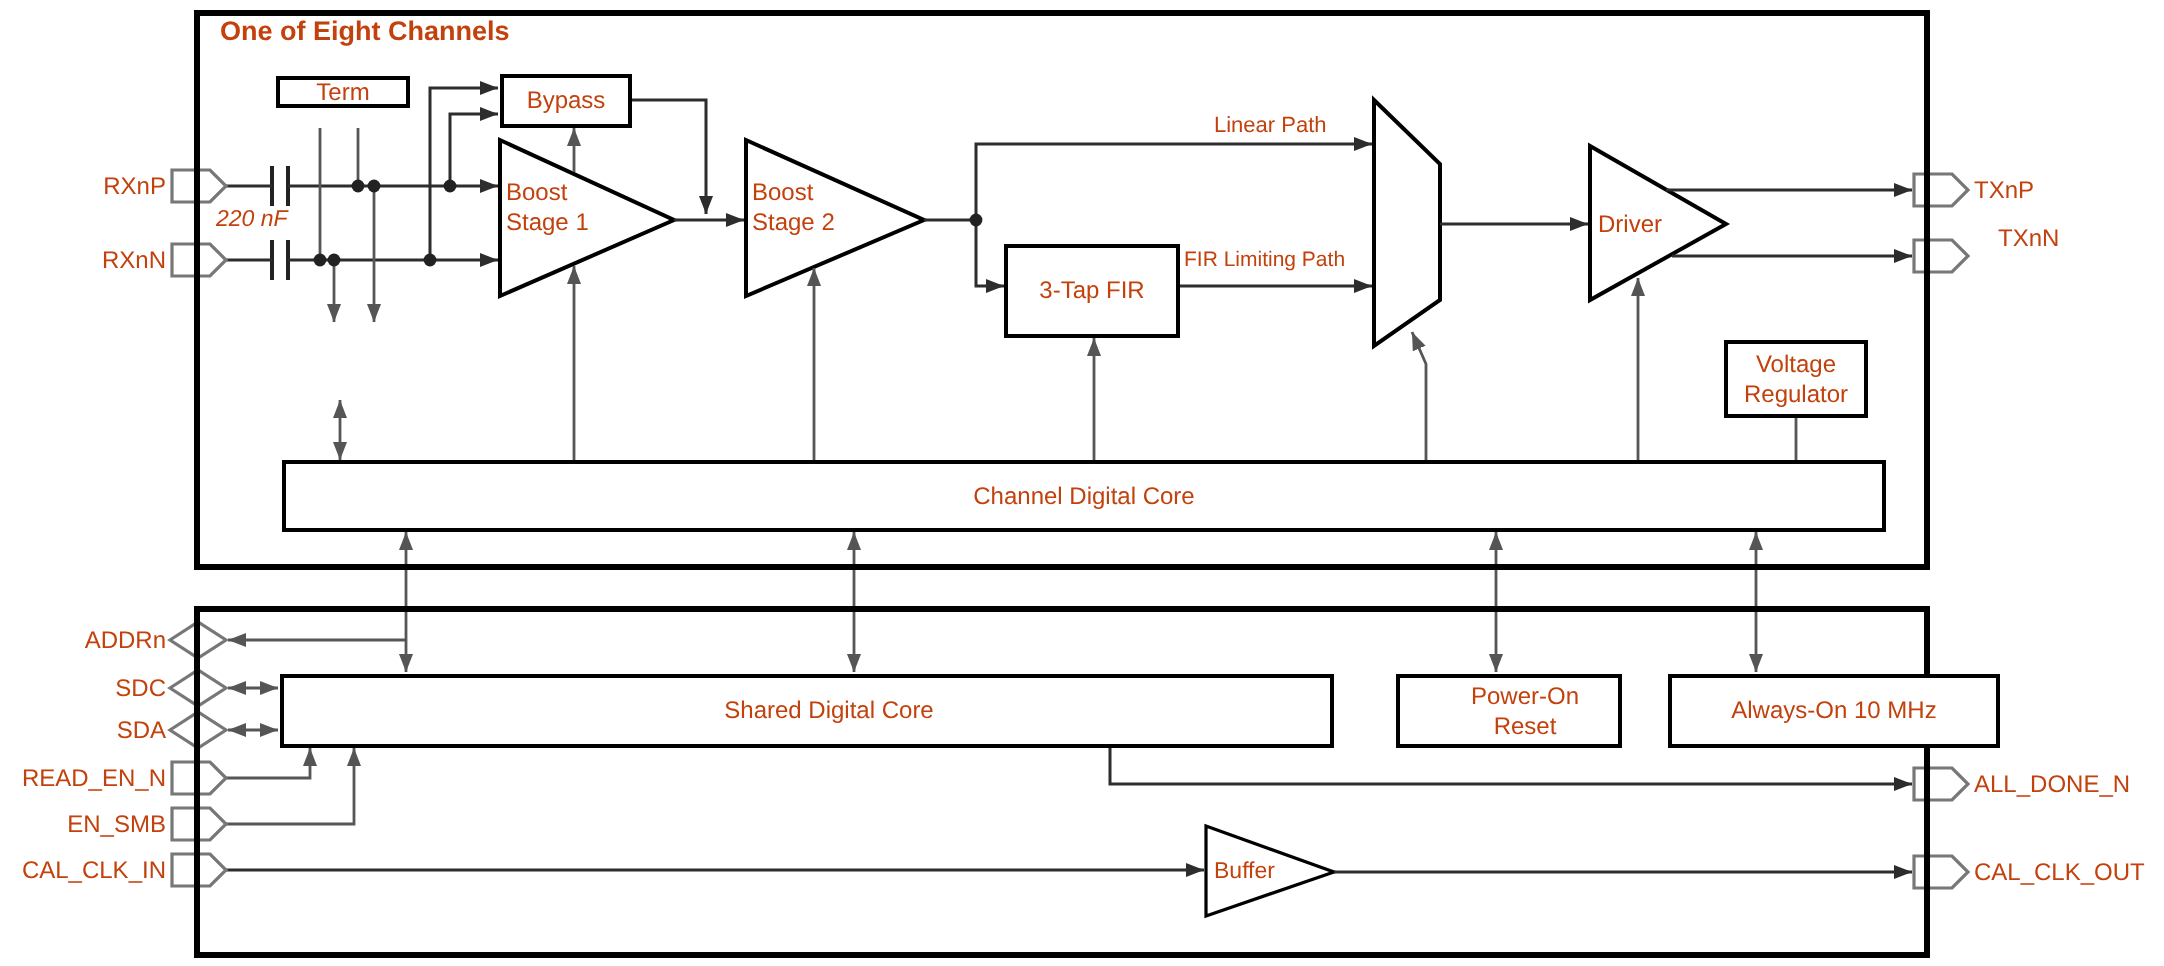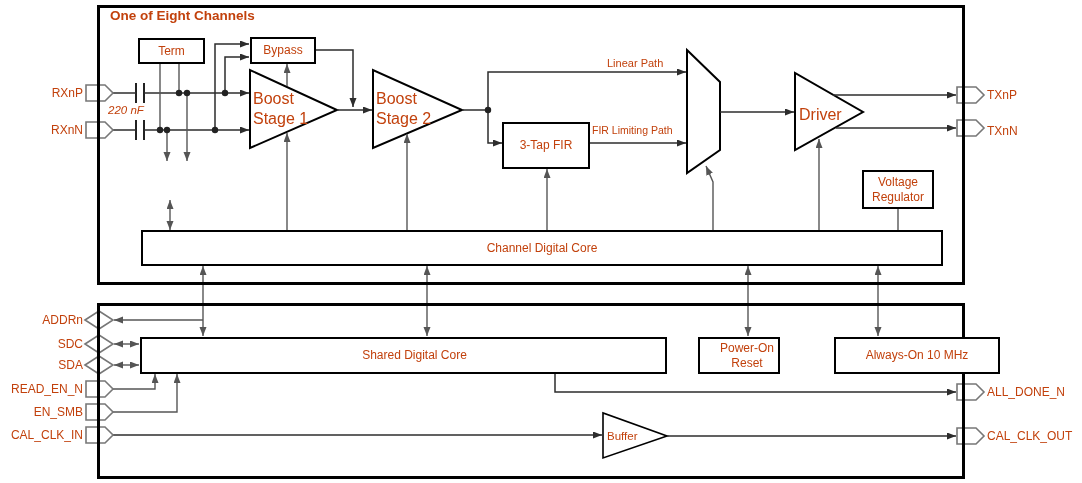--- a/index.html
+++ b/index.html
@@ -14,21 +14,21 @@
     position:absolute;border:2px solid #000;background:#fff;box-sizing:border-box;
     display:flex;align-items:center;justify-content:center;text-align:center;
     font-size:12px;line-height:1.22;white-space:pre-line;
   }
   .lbl{position:absolute;font-size:12px;line-height:1.2;white-space:pre-line;}
   .title{font-weight:bold;font-size:13.5px;}
   .btitle{font-weight:bold;font-size:12px;}
   .small{font-size:11px;}
   .pinL{position:absolute;left:2px;width:81px;text-align:right;font-size:12px;}
   .pinR{position:absolute;left:987px;font-size:12px;}
-  .trilbl{position:absolute;font-size:16px;line-height:1.25;white-space:pre-line;}
+  .trilbl{position:absolute;font-size:12px;line-height:1.25;white-space:pre-line;}
 </style>
 </head>
 <body>
 
 <div id="stage">
 
   <svg id="wires" width="1082" height="483" viewBox="0 0 1082 483">
     <defs>
       <marker id="ad" markerUnits="userSpaceOnUse" markerWidth="10" markerHeight="8" refX="9" refY="3.5" orient="auto-start-reverse">
         <path d="M0,0 L9,3.5 L0,7 Z" fill="#2d2d2d"></path>
@@ -122,50 +122,50 @@
       <polygon points="86,404 105,404 113,412 105,420 86,420"></polygon>
       <polygon points="86,427 105,427 113,435 105,443 86,443"></polygon>
     </g>
   </svg>
 
   <div class="outer" style="left:97px;top:5px;width:868px;height:280px;"></div>
   <div class="outer" style="left:97px;top:303px;width:868px;height:176px;"></div>
 
   <div class="lbl title" style="left:110px;top:8px;">One of Eight Channels</div>
 
-  <div class="blk" style="left:138px;top:38px;width:67px;height:26px;">Term</div>
+  <div class="blk" style="left:138px;top:38px;width:67px;height:16px;">Term</div>
   <div class="blk" style="left:250px;top:37px;width:66px;height:27px;">Bypass</div>
   <div class="blk" style="left:502px;top:122px;width:88px;height:47px;">3-Tap FIR</div>
   <div class="blk" style="left:141px;top:230px;width:802px;height:36px;">Channel Digital Core</div>
   <div class="blk" style="left:862px;top:170px;width:72px;height:39px;">Voltage
 Regulator</div>
 
   <div class="trilbl" style="left:253px;top:89px;">Boost
 Stage 1</div>
   <div class="trilbl" style="left:376px;top:89px;">Boost
 Stage 2</div>
   <div class="trilbl" style="left:799px;top:105px;">Driver</div>
   <div class="trilbl" style="left:607px;top:429px;font-size:11.5px;">Buffer</div>
 
   <div class="lbl small" style="left:607px;top:57px;">Linear Path</div>
   <div class="lbl small" style="left:592px;top:124px;font-size:10.5px;">FIR Limiting Path</div>
   <div class="lbl" style="left:108px;top:104px;font-size:11.5px;font-style:italic;">220 nF</div>
 
   <div class="blk" style="left:140px;top:337px;width:527px;height:37px;padding-left:22px;">Shared Digital Core</div>
-  <div class="blk" style="left:698px;top:337px;width:82px;height:37px;padding-left:16px;">Power-On
+  <div class="blk" style="left:698px;top:337px;width:113px;height:37px;padding-left:16px;">Power-On
 Reset</div>
   <div class="blk" style="left:810px;top:337px;width:166px;height:37px;margin-left:24px;">Always-On 10 MHz</div>
 
   <div class="pinL" style="top:86px;">RXnP</div>
   <div class="pinL" style="top:123px;">RXnN</div>
   <div class="pinL" style="top:313px;">ADDRn</div>
   <div class="pinL" style="top:337px;">SDC</div>
   <div class="pinL" style="top:358px;">SDA</div>
   <div class="pinL" style="top:382px;">READ_EN_N</div>
   <div class="pinL" style="top:405px;">EN_SMB</div>
   <div class="pinL" style="top:428px;">CAL_CLK_IN</div>
 
   <div class="pinR" style="top:88px;">TXnP</div>
-  <div class="pinR" style="top:124px;">TXnN</div>
+  <div class="pinR" style="top:112px;margin-left:12px;">TXnN</div>
   <div class="pinR" style="top:385px;">ALL_DONE_N</div>
   <div class="pinR" style="top:429px;">CAL_CLK_OUT</div>
 
 </div>
 
 </body></html>

